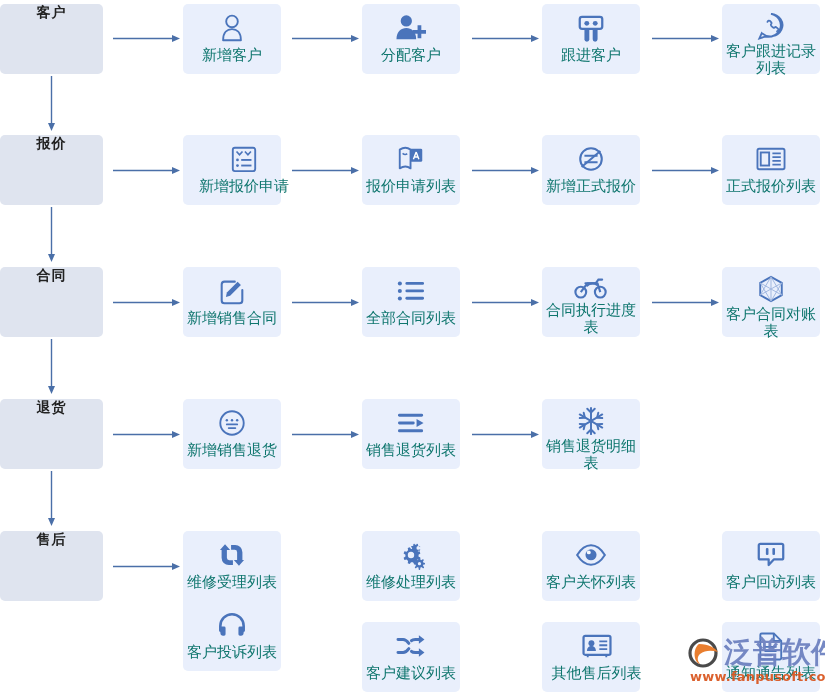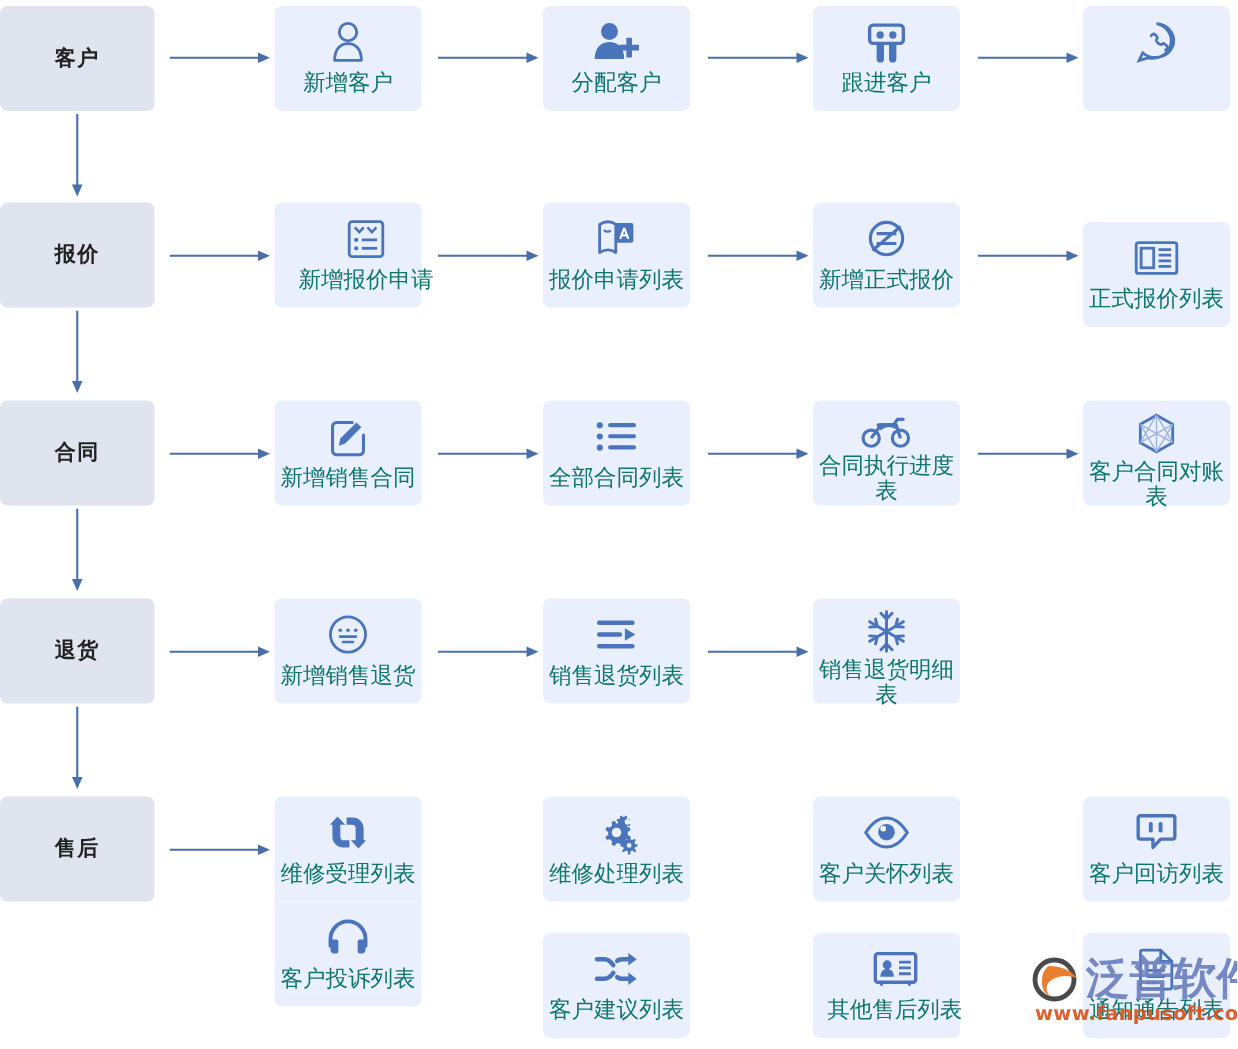--- a/index.html
+++ b/index.html
@@ -24,21 +24,21 @@
   }
 
   
   .stage-label {
     position: absolute;
     width: 103px;
     height: 70px;
     background: #dfe4ef;
     border-radius: 5px;
     display: flex;
-    align-items: center;
+    align-items: flex-start;
     justify-content: center;
     color: #222222;
     font-size: 14px;
     font-weight: bold;
     letter-spacing: 1px;
   }
 
   
   .node {
     position: absolute;
@@ -183,20 +183,21 @@
 
     <div class="node" style="left:722px; top:4px; height:70px;">
       <span class="ico">
         <svg width="30" height="30" viewBox="0 0 32 32">
           <path d="M16 3 A13 12 0 1 1 6.2 23.6 L3.6 29.2 L9.9 27.3 A13 12 0 0 0 16 3 Z" fill="none" stroke="#4a74bb" stroke-width="2"></path>
           <path d="M12.2 11.6 c0.8 -1.5 2 -1.8 2.7 -1 l1.4 1.6 c0.6 0.7 0.3 1.4 -0.3 1.9
                    c-0.4 0.4 -0.3 0.9 0.2 1.6 c0.7 0.9 1.5 1.6 2.3 2 c0.6 0.3 1.1 0.3 1.4 -0.1
                    c0.6 -0.6 1.3 -0.8 1.9 -0.2 l1.6 1.4 c0.8 0.7 0.5 2 -1 2.8" fill="none" stroke="#4a74bb" stroke-width="1.9" stroke-linecap="round"></path>
         </svg>
       </span>
+      <span class="lbl">客户跟进记录列表</span>
     </div>
   </div>
 
   <svg class="v-arrow" style="left:47px; top:76px; height:56px;" viewBox="0 0 9 56">
     <path class="conn-line" d="M4.5 0 V48"></path>
       <path class="conn-head" d="M1 47 L4.5 55 L8 47 Z"></path>
   </svg>
 
   <div class="row" style="top:0px;">
     <div class="stage-label" style="left:0px; top:135px;">
@@ -251,21 +252,21 @@
       <span class="ico">
         <svg width="30" height="30" viewBox="0 0 32 32">
           <circle cx="16" cy="16" r="11.5" fill="none" stroke="#4a74bb" stroke-width="2.2"></circle>
           <path d="M9 12.5 h14 M9 19.5 h14" stroke="#4a74bb" stroke-width="2.2" fill="none"></path>
           <path d="M6 24.5 L26 7.5" stroke="#4a74bb" stroke-width="2.2" fill="none"></path>
         </svg>
       </span>
       <span class="lbl">新增正式报价</span>
     </div>
 
-    <div class="node" style="left:722px; top:148px; height:70px;">
+    <div class="node" style="left:722px; top:135px; height:70px;">
       <span class="ico">
         <svg width="32" height="28" viewBox="0 0 34 30">
           <rect x="2.5" y="4" width="29" height="22" rx="1.8" fill="none" stroke="#4a74bb" stroke-width="2"></rect>
           <rect x="6" y="8" width="9" height="14" fill="none" stroke="#4a74bb" stroke-width="2"></rect>
           <path d="M18.5 9 h9 M18.5 13 h9 M18.5 17 h9 M18.5 21 h9" stroke="#4a74bb" stroke-width="2" fill="none"></path>
         </svg>
       </span>
       <span class="lbl">正式报价列表</span>
     </div>
   </div>

